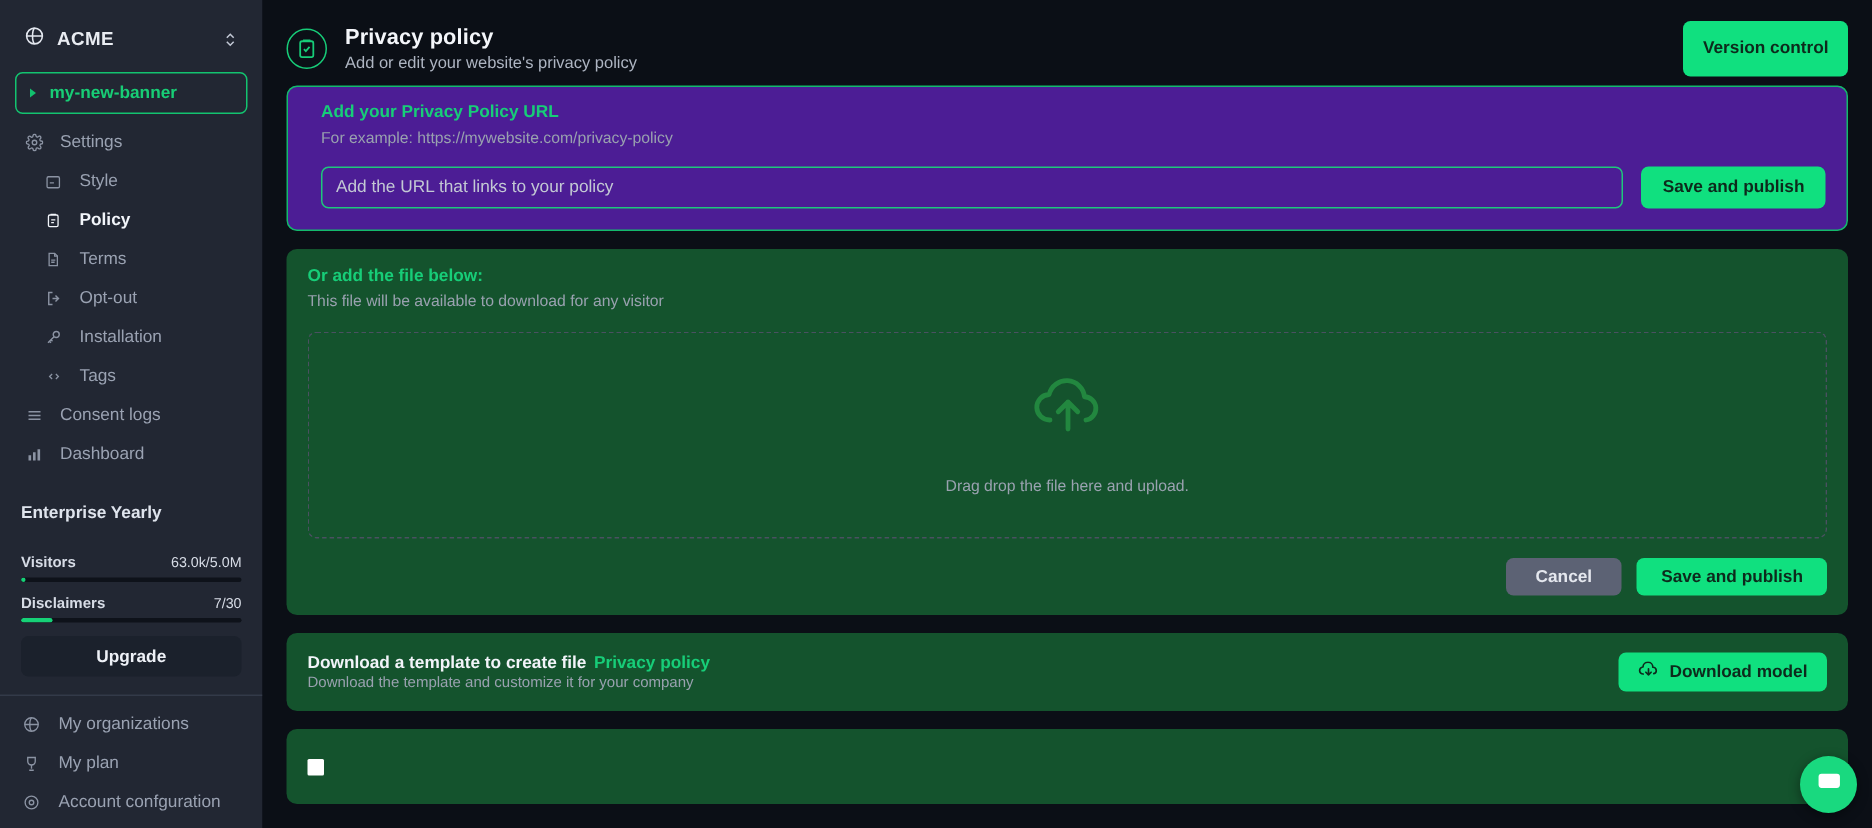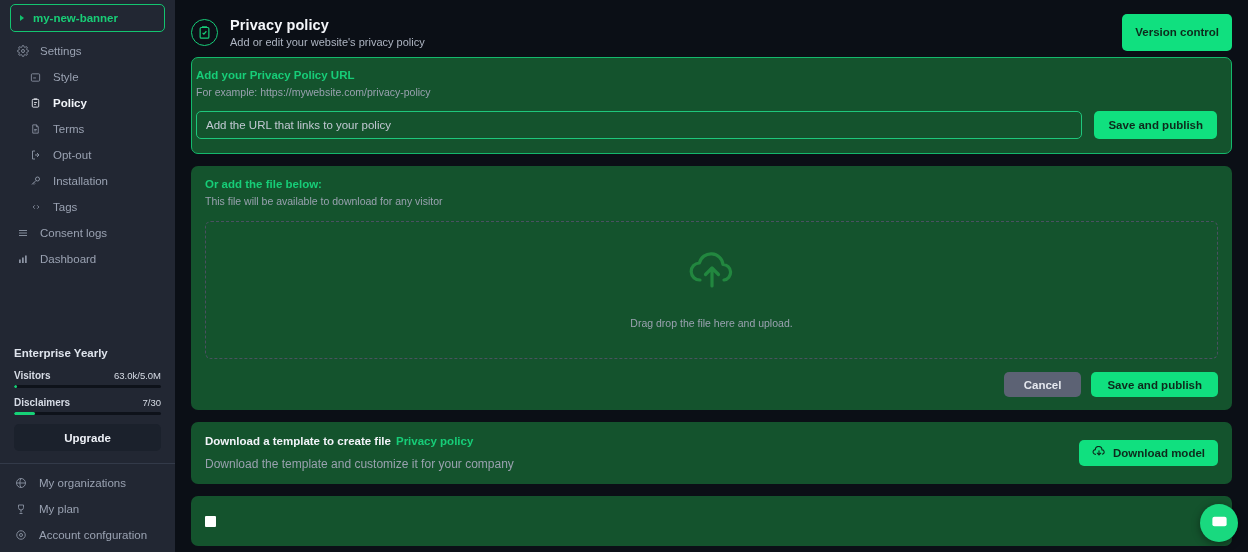--- a/index.html
+++ b/index.html
@@ -49,21 +49,21 @@
   .nav-item.sub { padding-left: 29px; }
   .nav-item .ico { display: flex; width: 13px; justify-content: center; color: #8b93a3; }
   .nav-item .lbl { color: #9aa2b2; font-size: 11.5px; }
   .nav-item.active .lbl { color: #f2f5fa; font-weight: bold; }
   .nav-item.active .ico { color: #f2f5fa; }
 
   .sb-spacer { flex: 1; }
 
   
   .plan { padding: 0 14px 8px 14px; }
-  .plan-title { color: #dfe4ed; font-size: 11.5px; font-weight: bold; margin-bottom: 11px; }
+  .plan-title { color: #dfe4ed; font-size: 11.5px; font-weight: bold; margin-bottom: 22px; }
   .meter { margin-bottom: 9px; }
   .meter-row { display: flex; justify-content: space-between; align-items: baseline; margin-bottom: 4px; }
   .meter-name { color: #d7dce6; font-size: 10px; font-weight: bold; }
   .meter-val { color: #d7dce6; font-size: 9.5px; }
   .bar { height: 3px; background: #0e121a; border-radius: 2px; overflow: hidden; }
   .bar > i { display: block; height: 100%; background: #16d177; border-radius: 2px; }
   .upgrade {
     display: block; width: 100%; height: 27px; margin-top: 6px;
     background: #1b212c; border: none; border-radius: 5px;
     color: #eef1f7; font-size: 11.5px; font-weight: bold;
@@ -93,21 +93,21 @@
     font-family: inherit; font-weight: bold;
   }
   .btn-green { background: #10e07f; color: #0d2a1c; font-size: 11.5px; }
   .btn-gray  { background: #5c6274; color: #e4e7ee; font-size: 11.5px; }
   .btn-version { height: 37px; padding: 0 13px; }
 
   .panel { background: #14532d; border-radius: 7px; }
 
   .url-panel {
     border: 1.3px solid #14b96c; border-radius: 7px;
-    background: #14532d; padding: 11px 14px 14px 4px;
+    background: #4c1d95; padding: 11px 14px 14px 22px;
     margin-top: 3px;
   }
   .panel-title-green { color: #17cd78; font-size: 11.5px; font-weight: bold; }
   .panel-sub { color: #99a1af; font-size: 10.5px; margin-top: 5px; }
   .url-row { display: flex; align-items: center; gap: 12px; margin-top: 13px; }
   .url-input {
     flex: 1; height: 28px; background: transparent;
     border: 1.2px solid #1ec77c; border-radius: 5px;
     color: #d6dbe5; font-size: 11.5px; font-family: inherit;
     padding: 0 9px; outline: none;
@@ -127,21 +127,21 @@
   .btn-cancel { height: 25px; padding: 0 20px; }
   .btn-save-file { height: 25px; padding: 0 16px; }
 
   .tpl-panel {
     margin-top: 12px; padding: 13px 14px;
     display: flex; align-items: center;
   }
   .tpl-text { flex: 1; }
   .tpl-title { font-size: 11.5px; font-weight: bold; color: #f2f4f9; }
   .tpl-title .grn { color: #17cd78; margin-left: 5px; }
-  .tpl-sub { color: #99a1af; font-size: 12px; margin-top: 10px; }
+  .tpl-sub { color: #99a1af; font-size: 10px; margin-top: 2px; }
   .btn-download {
     height: 26px; padding: 8px 13px; display: flex;
     align-items: center; gap: 7px;
   }
 
   .nohave-panel {
     margin-top: 12px; padding: 13px 14px;
     display: flex; align-items: center; height: 50px;
   }
   .nohave-text { flex: 1; font-size: 11.5px; font-weight: bold; color: #f2f4f9; }
@@ -160,20 +160,34 @@
   }
 </style>
 </head>
 <body>
 
 <div class="app">
 
   <aside class="sidebar">
     <div class="sb-top">
 
+      <div class="org-row">
+        <span class="ico">
+          <svg width="14" height="14" viewBox="0 0 24 24" fill="none" stroke="#e3e7ef" stroke-width="1.8">
+            <circle cx="12" cy="12" r="9"></circle>
+              <path d="M12 3c-3 3-3 15 0 18M3 12h18"></path>
+          </svg>
+        </span>
+        <span class="org-name">ACME</span>
+        <span class="org-switch">
+          <svg width="11" height="13" viewBox="0 0 24 24" fill="none" stroke="#c3c9d6" stroke-width="2.2">
+            <path d="M7 9l5-5 5 5M7 15l5 5 5-5"></path>
+          </svg>
+        </span>
+      </div>
 
       <div class="banner-item">
         <span class="caret"></span>
         <span class="lbl">my-new-banner</span>
       </div>
     </div>
 
     <nav class="nav">
       <div class="nav-item">
         <span class="ico">

